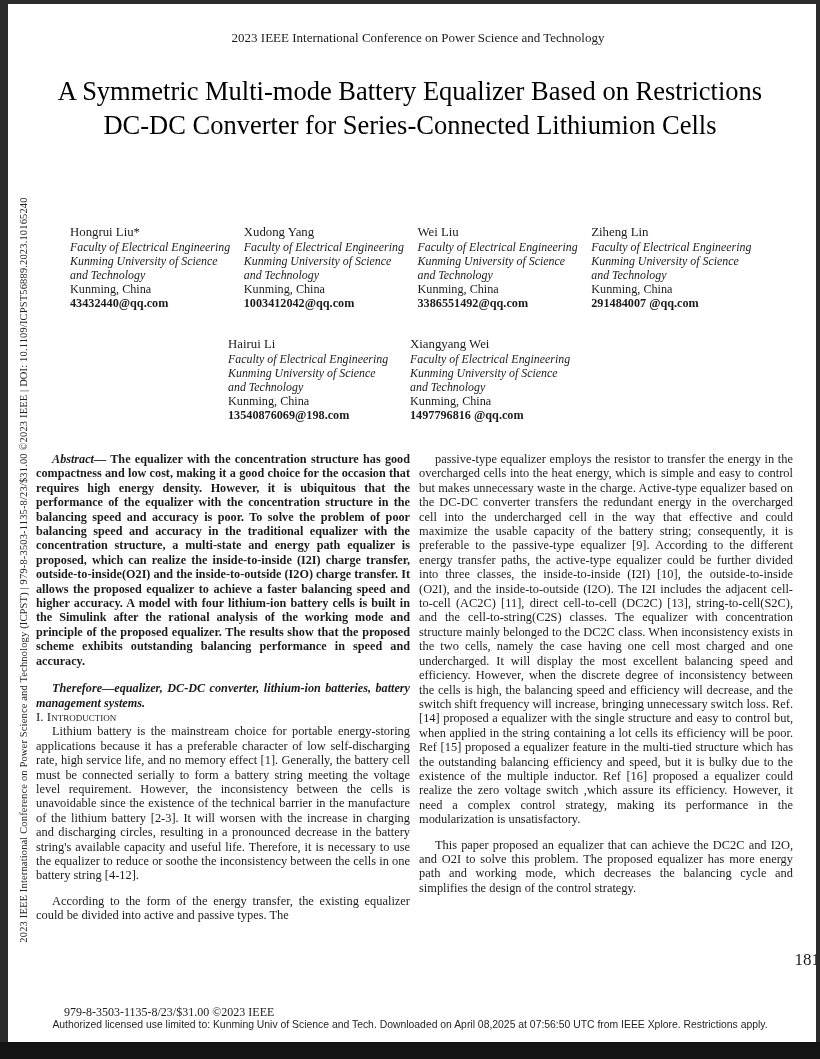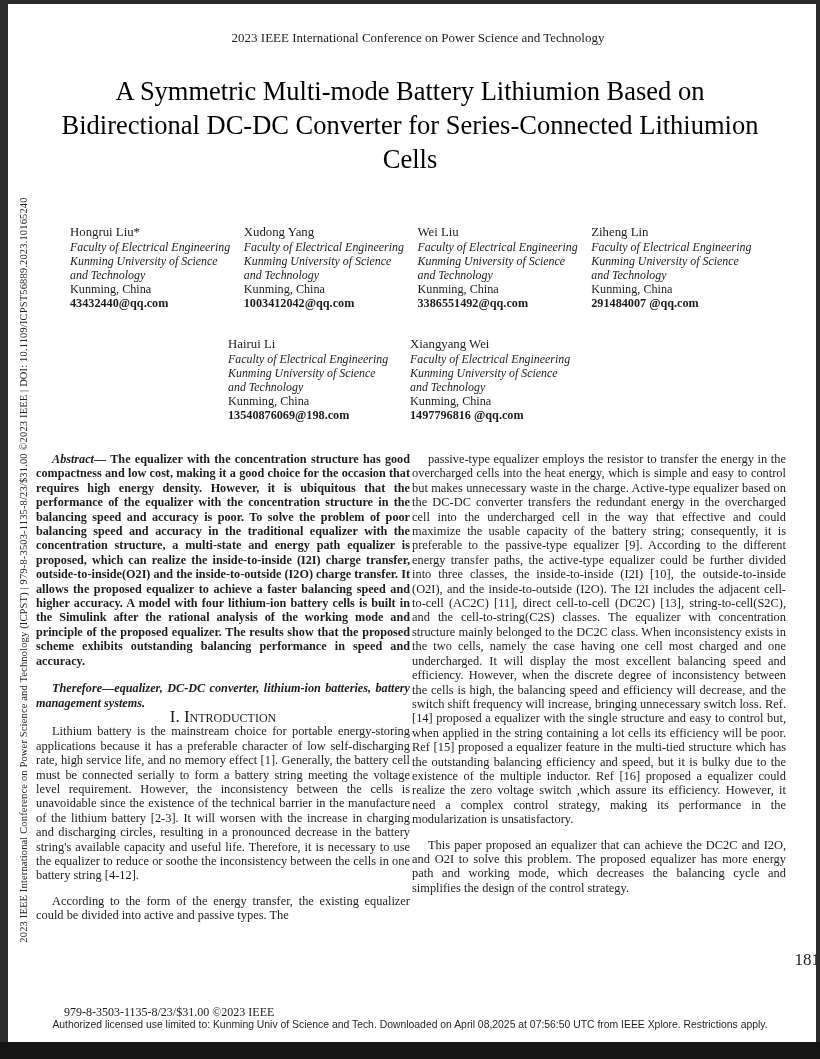--- a/index.html
+++ b/index.html
@@ -59,34 +59,34 @@
   .author .name  { font-size: 12.8px; margin-bottom: 1px; white-space: nowrap; }
   .author .affil { font-style: italic; font-size: 11.9px; white-space: nowrap; }
   .author .city  { white-space: nowrap; }
   .author .email { white-space: nowrap; font-weight: bold; }
 
   .body-cols {
     position: absolute;
     top: 452px; left: 36px;
     width: 757px;
     display: flex;
-    gap: 2px;
+    gap: 9px;
   }
   .col { width: 374px; font-size: 12.4px; line-height: 14.4px; text-align: justify; }
   .col p { margin: 0; text-indent: 16px; }
   .col p.spaced { margin-top: 11px; }
   .abstract-p { font-weight: bold; font-size: 12.2px; }
   .abstract-p .abstract-label { font-style: italic; }
   .keywords-p { font-weight: bold; font-style: italic; font-size: 12.2px; margin-top: 13px !important; }
   .sec-heading {
     margin: 13px 0 7px 0;
-    text-align: center;
+    text-align: left;
     text-indent: 0 !important;
     font-variant: small-caps;
-    font-size: 17px;
+    font-size: 13px;
     font-weight: 400;
   }
 
   .footer-isbn {
     position: absolute;
     top: 1005px; left: 64px;
     font-size: 12px;
   }
   .footer-page {
     position: absolute;
@@ -110,21 +110,21 @@
 
   <div class="b-left"></div>
   <div class="b-top"></div>
   <div class="b-right"></div>
   <div class="b-bottom"></div>
 
   <div class="sidebar-citation">2023 IEEE International Conference on Power Science and Technology (ICPST) | 979-8-3503-1135-8/23/$31.00 ©2023 IEEE | DOI: 10.1109/ICPST56889.2023.10165240</div>
 
   <div class="running-head">2023 IEEE International Conference on Power Science and Technology</div>
 
-  <h1 class="paper-title">A Symmetric Multi-mode Battery Lithiumion Based on Bidirectional DC-DC Converter for Series-Connected Lithiumion Cells</h1>
+  <h1 class="paper-title">A Symmetric Multi-mode Battery Equalizer Based on Restrictions DC-DC Converter for Series-Connected Lithiumion Cells</h1>
 
   <div class="authors-row authors-row1">
     <div class="author">
       <div class="name">Hongrui Liu*</div>
       <div class="affil">Faculty of Electrical Engineering</div>
       <div class="affil">Kunming University of Science</div>
       <div class="affil">and Technology</div>
       <div class="city">Kunming, China</div>
       <div class="email">43432440@qq.com</div>
     </div>

